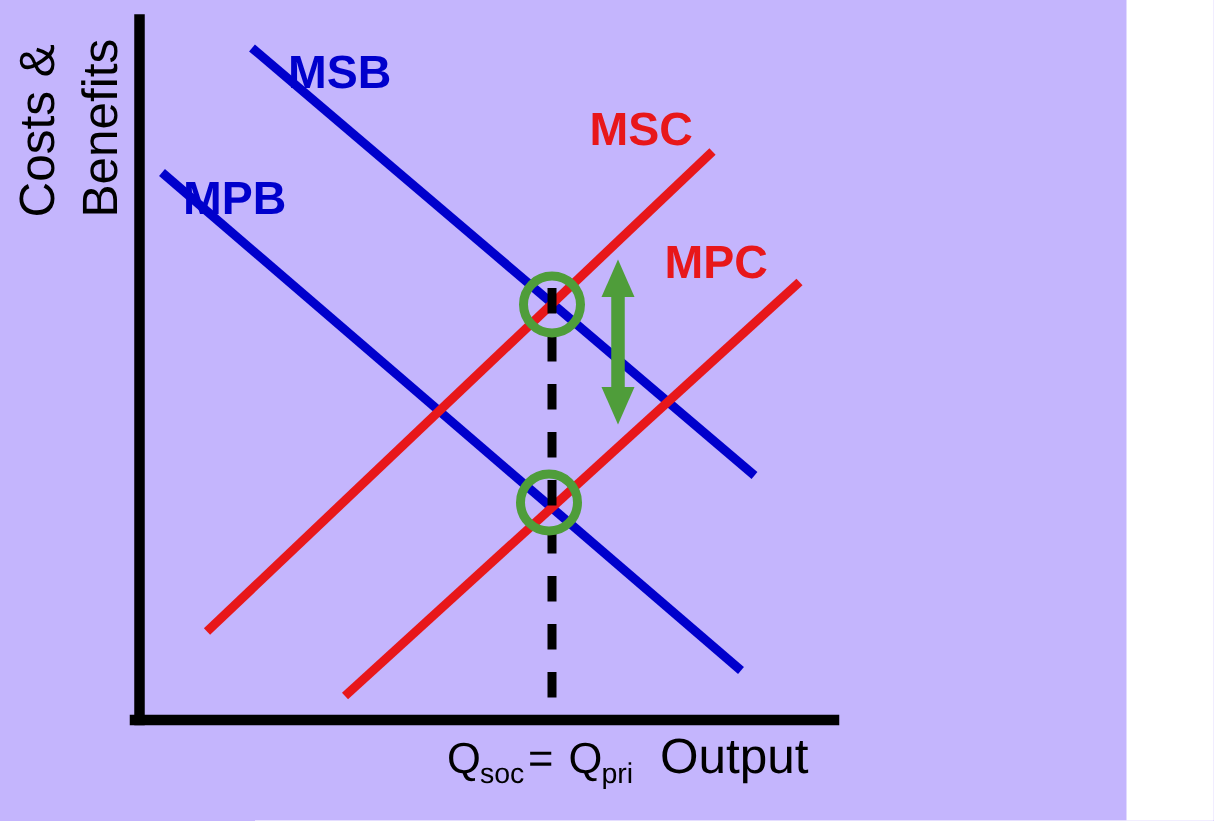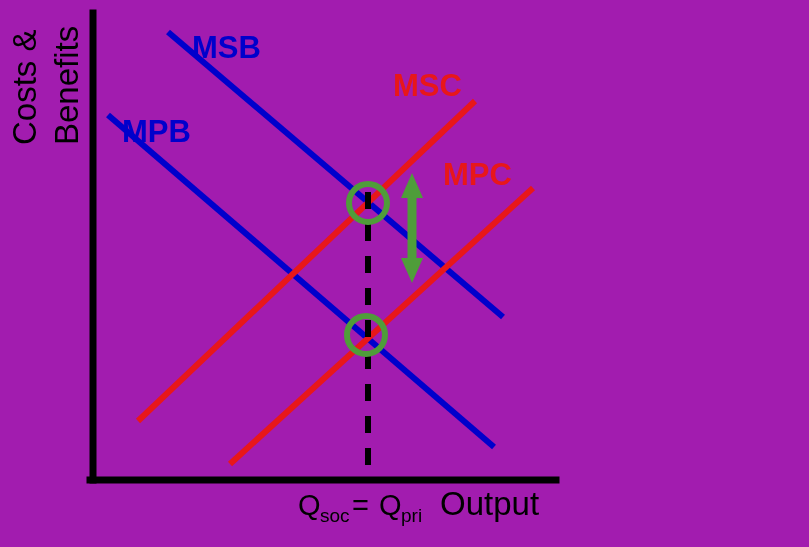--- a/index.html
+++ b/index.html
@@ -8,23 +8,23 @@
     background: #ffffff;
   }
   body {
     width: 809px;
     height: 547px;
     font-family: "Liberation Sans", sans-serif;
     overflow: hidden;
   }
   #diagram-root {
     position: relative;
-    width: 809px;
+    width: 751px;
     height: 547px;
-    background: #a21caf;
+    background: #c4b5fd;
   }
   #chart-svg {
     position: absolute;
     top: 0;
     left: 0;
     width: 809px;
     height: 547px;
   }
   .svg-text {
     font-family: "Liberation Sans", sans-serif;

